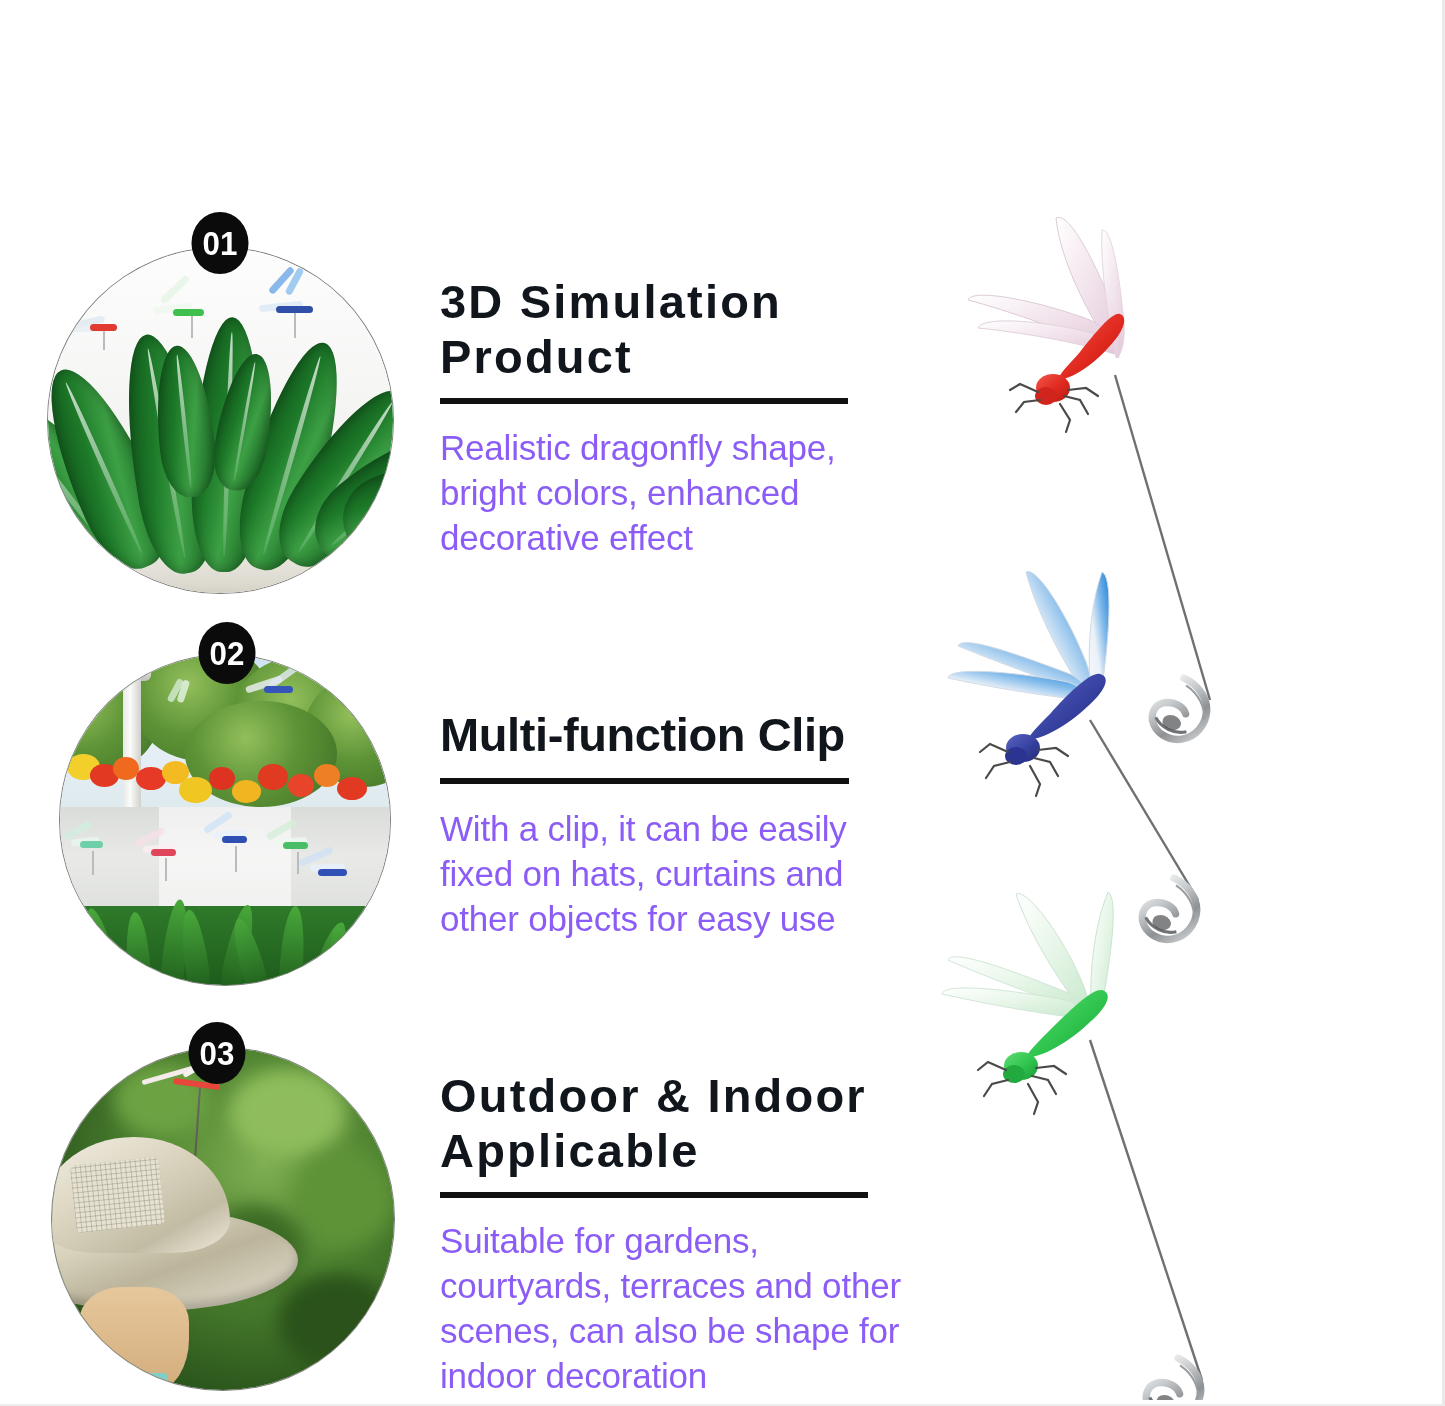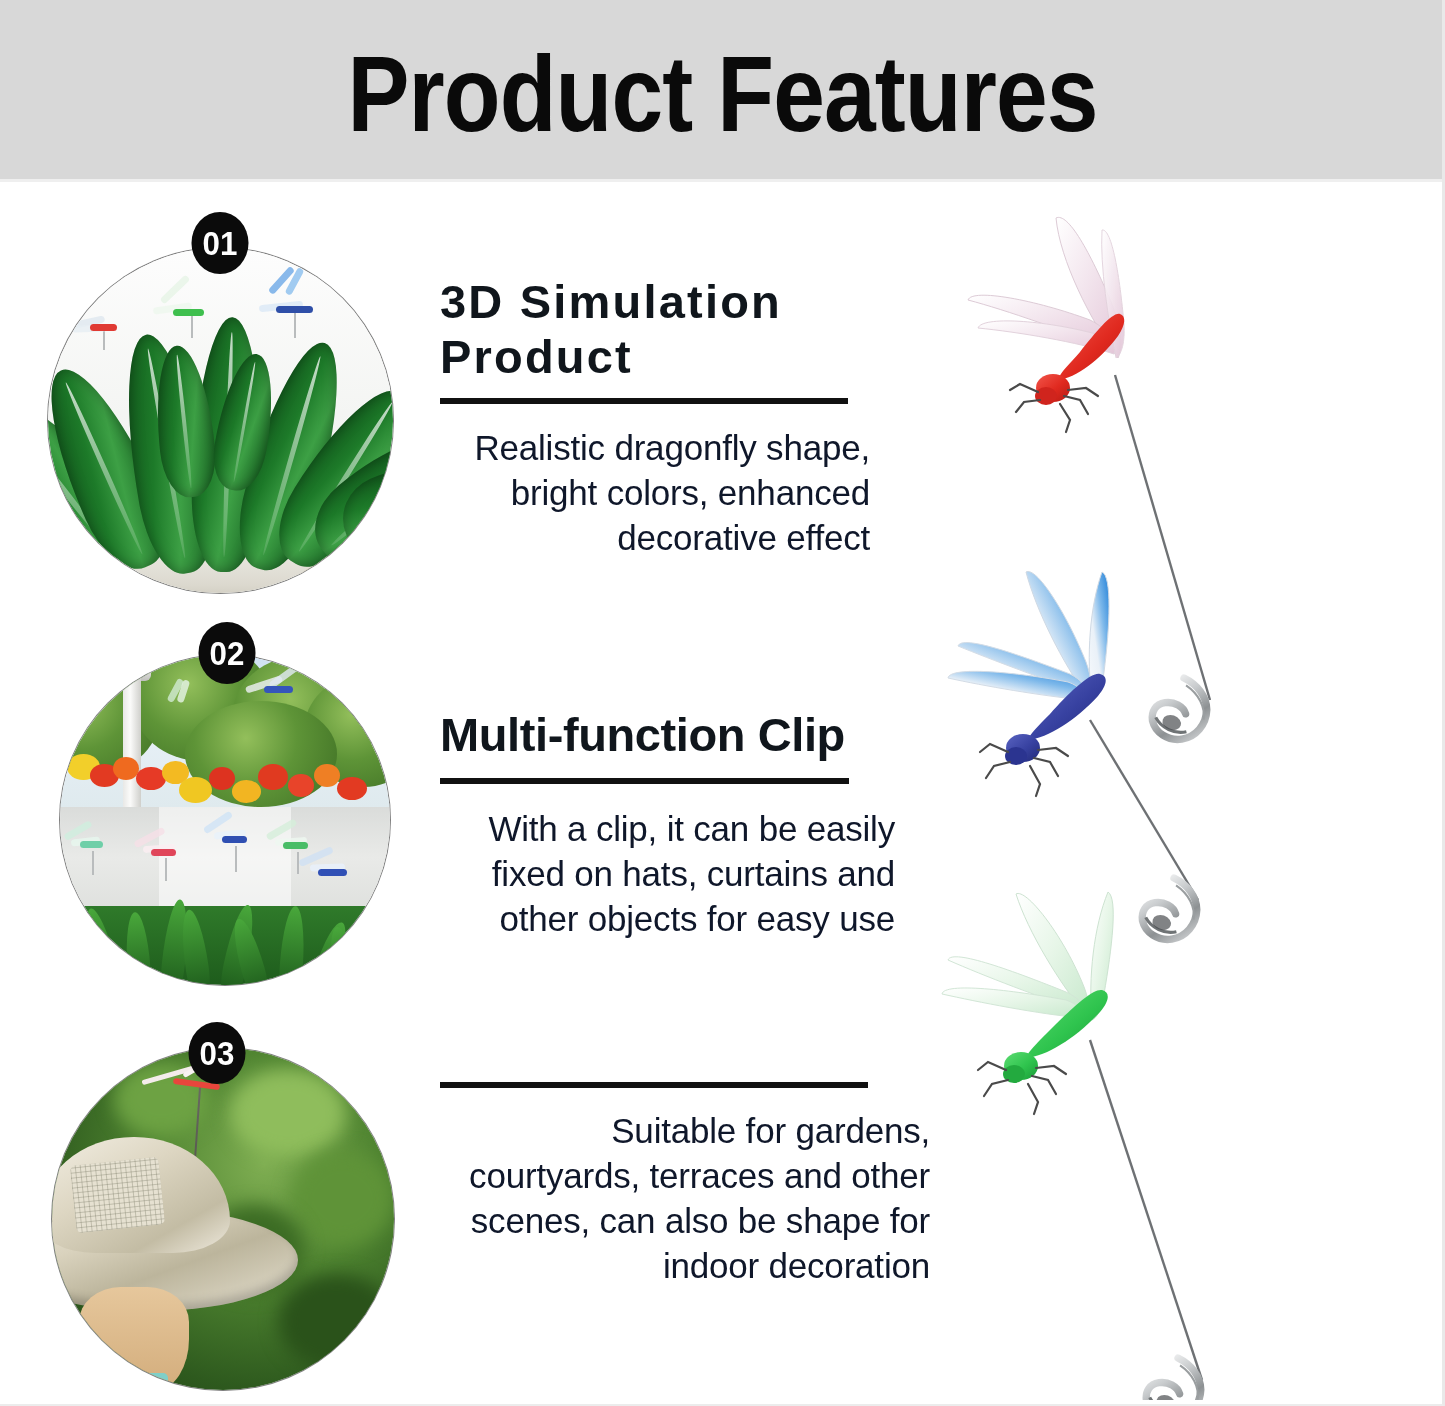--- a/index.html
+++ b/index.html
@@ -89,25 +89,24 @@
   .feature-heading.spaced { letter-spacing: 2.2px; }
   .feature-heading.tight  { letter-spacing: -0.4px; }
   .feature-rule {
     height: 6px;
     background: #111111;
     margin-top: 8px;
   }
   .feature-body {
     font-family: "Liberation Sans", sans-serif;
     font-weight: normal;
-    color: #0f172a;
+    color: #8b5cf6;
     font-size: 35px;
     line-height: 45px;
     letter-spacing: -0.2px;
-    text-align: right;
   }
 
   
   #product-art {
     position: absolute;
     left: 940px; top: 200px;
     width: 440px; height: 1200px;
   }
 
   
@@ -181,23 +180,20 @@
       background:#7fcfc8; border-radius:5px; }
   .p3-wire { position:absolute; left:41%; top:10%; width:2px; height:62%;
       background: linear-gradient(180deg,#6a6a62,#3c3c36); transform: rotate(4deg); }
   .p3-df-w { position:absolute; border-radius:8px; }
 </style>
 </head>
 <body>
 
 <div id="page">
 
-  <div id="header-band">
-    <div id="page-title">Product Features</div>
-  </div>
 
   <div class="feature-row" style="left:0; top:0; width:1445px; height:1406px;">
 
     <div class="photo-circle" style="left:48px; top:248px; width:345px; height:345px;">
       <div class="photo-inner">
         <div class="p1-sky"></div>
         <div class="p1-pot2"></div>
         <div class="p1-pot"></div>
 
         <div class="leaf" style="left:-6%; bottom:10%; width:30%; height:42%; transform:rotate(-74deg);"></div>
@@ -358,20 +354,21 @@
         <div class="p3-hat-brim"></div>
         <div class="p3-hat-crown"></div>
         <div class="p3-mesh"></div>
         <div class="p3-face"></div>
         <div class="p3-collar"></div>
       </div>
     </div>
     <div class="badge" style="left:186px; top:1022px;">03</div>
 
     <div class="feature-text" style="left:440px; top:1068px; width:470px;">
+      <div class="feature-heading spaced">Outdoor &amp; Indoor Applicable</div>
       <div class="feature-rule" style="width:428px; margin-top:14px;"></div>
       <div class="feature-body" style="margin-top:20px; width:490px;">Suitable for gardens, courtyards, terraces and other scenes, can also be shape for indoor decoration</div>
     </div>
   </div>
 
   <div id="product-art">
     <svg width="440" height="1200" viewBox="0 0 440 1200">
       <defs>
         <linearGradient id="redWing" x1="0" y1="0" x2="1" y2="1">
           <stop offset="0%" stop-color="#ffffff"></stop>

